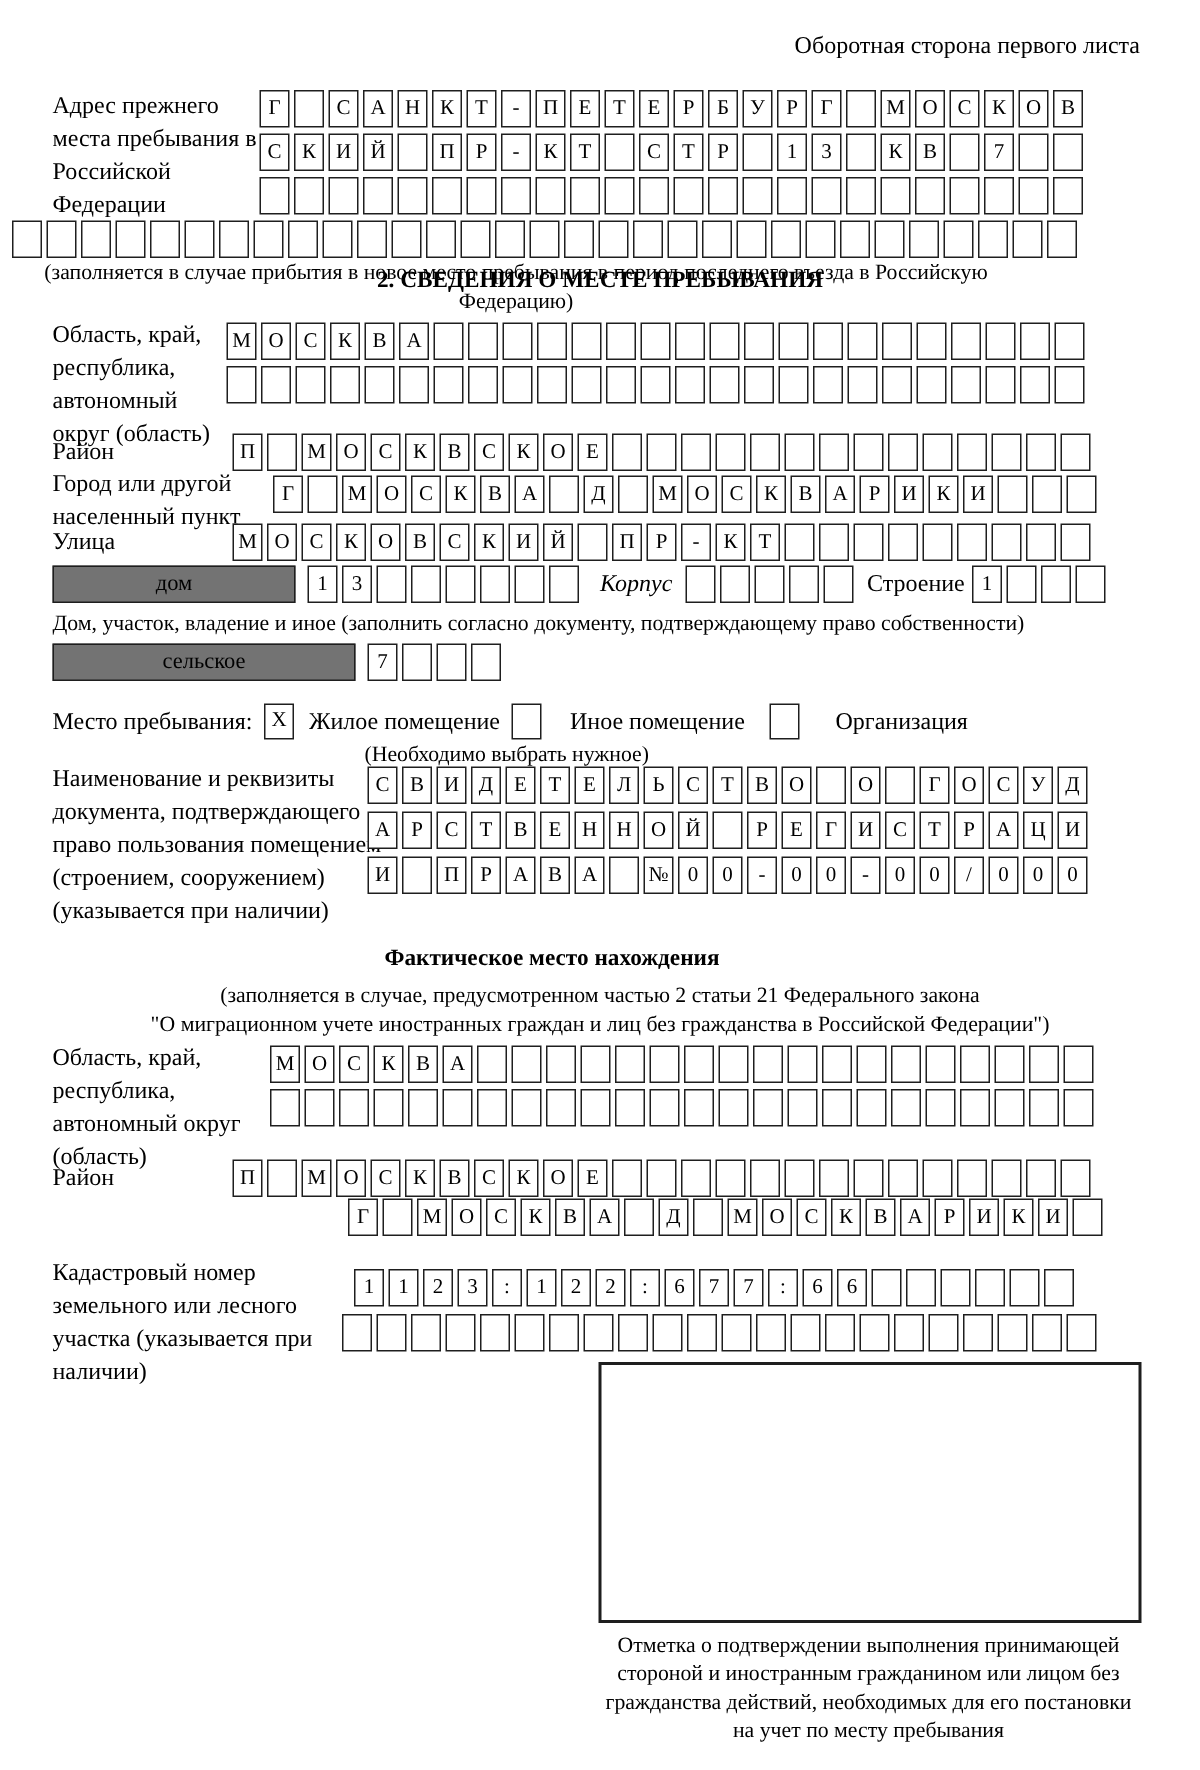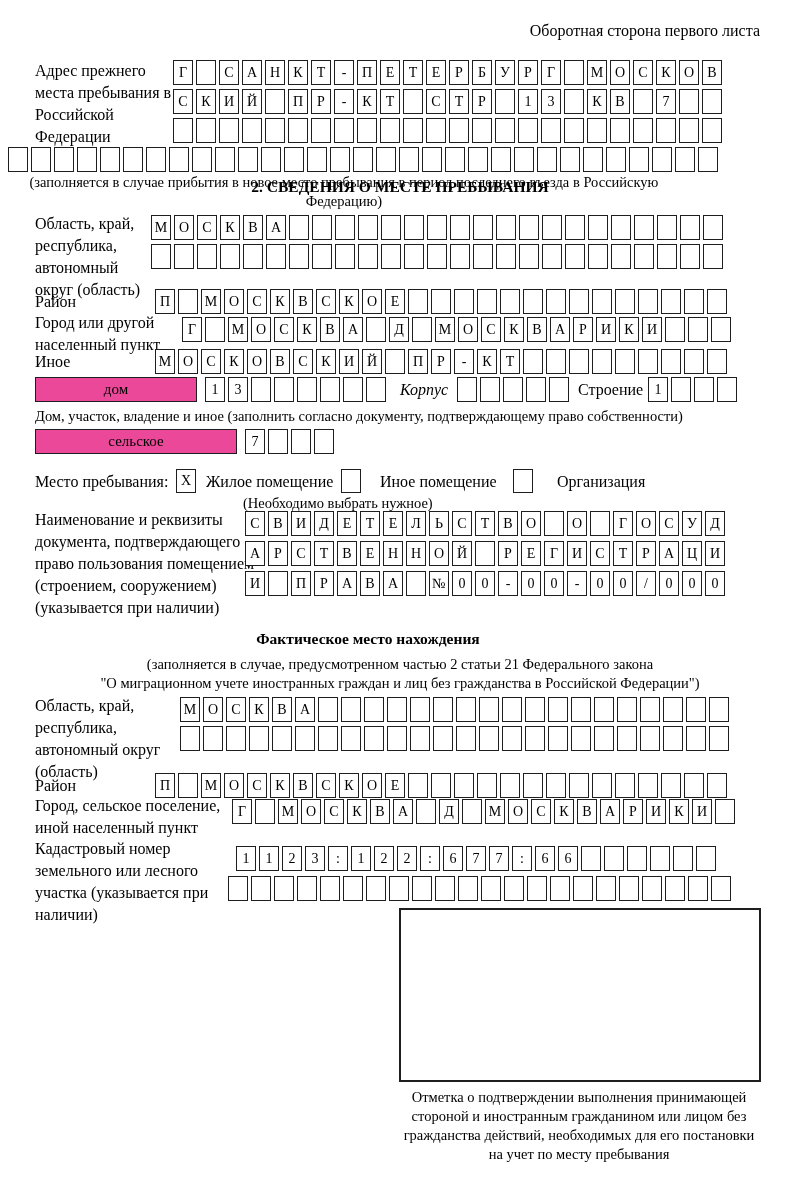--- a/index.html
+++ b/index.html
@@ -9,21 +9,21 @@
   .label{font-size:16px;line-height:22px;}
   .note{font-size:14.5px;line-height:19px;}
   .title{font-weight:bold;font-size:15.5px;}
   .center{text-align:center;}
   .right{text-align:right;}
   .cells{position:absolute;display:flex;}
   .cell{width:18px;height:23px;border:1.5px solid #1e1e1e;margin-right:3px;
         display:flex;align-items:center;justify-content:center;
         font-size:14px;background:#fff;flex:0 0 auto;}
   .lblbox{position:absolute;border:1.5px solid #1e1e1e;height:23px;
-          display:flex;align-items:center;justify-content:center;font-size:15px;background:#ec4899;}
+          display:flex;align-items:center;justify-content:center;font-size:15px;background:#737373;}
   .chk{width:18px;height:22px;border:1.5px solid #1e1e1e;display:inline-flex;
        align-items:center;justify-content:center;font-size:14px;background:#fff;}
   .bigbox{position:absolute;border:2px solid #1e1e1e;background:#fff;}
 </style>
 </head>
 <body>
 
 <div class="page">
 
   <div class="abs label right" style="left:420px;top:20px;width:340px;">Оборотная сторона первого листа</div>
@@ -250,21 +250,21 @@
       <span class="cell">А</span>
       <span class="cell">Р</span>
       <span class="cell">И</span>
       <span class="cell">К</span>
       <span class="cell">И</span>
       <span class="cell"></span>
       <span class="cell"></span>
       <span class="cell"></span>
     </div>
 
-  <div class="abs label" style="left:35px;top:351px;">Иное</div>
+  <div class="abs label" style="left:35px;top:351px;">Улица</div>
   <div class="cells" style="left:155px;top:349px;">
       <span class="cell">М</span>
       <span class="cell">О</span>
       <span class="cell">С</span>
       <span class="cell">К</span>
       <span class="cell">О</span>
       <span class="cell">В</span>
       <span class="cell">С</span>
       <span class="cell">К</span>
       <span class="cell">И</span>
@@ -482,21 +482,20 @@
       <span class="cell"></span>
       <span class="cell"></span>
       <span class="cell"></span>
       <span class="cell"></span>
       <span class="cell"></span>
       <span class="cell"></span>
       <span class="cell"></span>
       <span class="cell"></span>
     </div>
 
-  <div class="abs label" style="left:35px;top:795px;width:195px;">Город, сельское поселение, иной населенный пункт</div>
   <div class="cells" style="left:232px;top:799px;">
       <span class="cell">Г</span>
       <span class="cell"></span>
       <span class="cell">М</span>
       <span class="cell">О</span>
       <span class="cell">С</span>
       <span class="cell">К</span>
       <span class="cell">В</span>
       <span class="cell">А</span>
       <span class="cell"></span>

